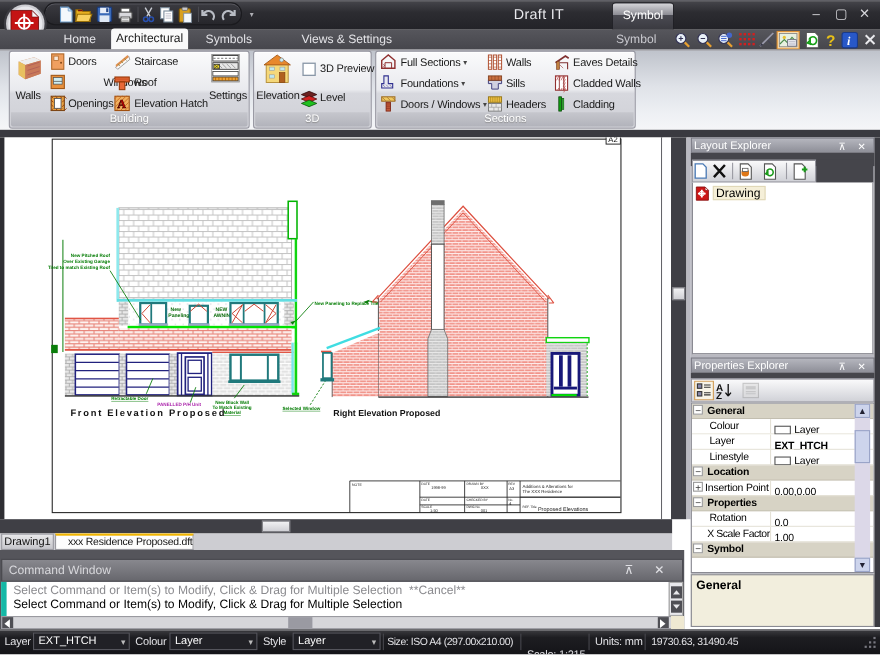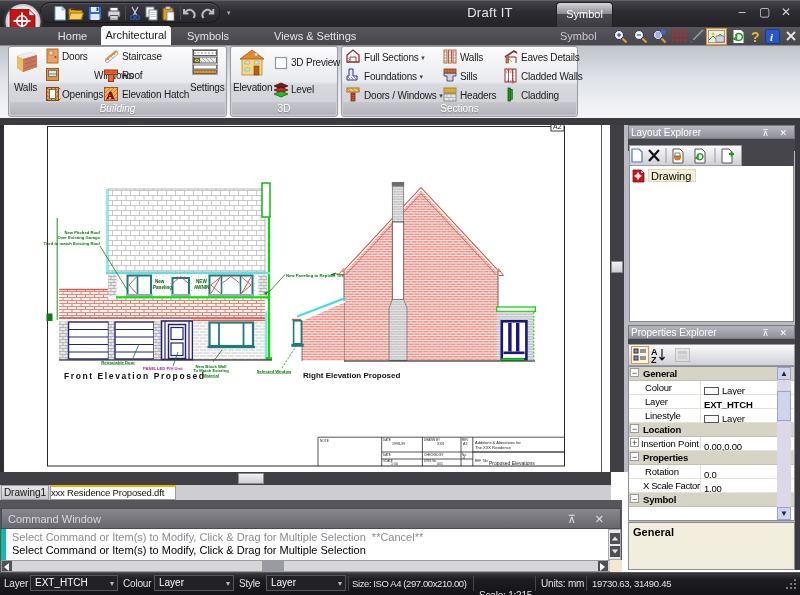--- a/index.html
+++ b/index.html
@@ -47,21 +47,21 @@
 .prow .gname{display:inline-block;width:72px;overflow:hidden;border-right:1px solid #e4e1d6;height:13px;}
 .gval{padding-left:3px;}
 .pm{position:absolute;left:1px;top:1px;width:9px;height:9px;border:1px solid #999;background:#fff;font-size:9px;line-height:8px;text-align:center;color:#333;}
 .cat .pm{border:1px solid #999;}
 .swatch{display:inline-block;width:15px;height:8px;background:#fff;border:1px solid #555;margin-right:3px;vertical-align:-1px;}
 
 #hscroll{left:0;top:472px;width:611px;height:13px;background:#3f3f45;}
 #hthumb{left:238px;top:473px;width:26px;height:11px;background:linear-gradient(#f2f2f4,#cfcfd4);border:1px solid #8a8a90;}
 #doctabs{left:0;top:485px;width:611px;height:15px;background:#cdcdd2;}
 #dt1{left:1px;top:485px;width:48px;height:15px;background:linear-gradient(#e8e8ea,#c6c6cb);border:1px solid #9a9aa0;font-size:10px;text-align:center;line-height:14px;color:#111;}
-#dt2{left:50px;top:485px;width:126px;height:15px;background:#fdfdfd;border:1px solid #9a9aa0;border-top:2px solid #f0b400;font-size:9.5px;letter-spacing:-0.2px;text-align:left;line-height:12px;color:#111;}
+#dt2{left:50px;top:485px;width:126px;height:15px;background:#fdfdfd;border:1px solid #9a9aa0;border-top:2px solid #f0b400;font-size:9.5px;letter-spacing:-0.2px;text-align:right;line-height:12px;color:#111;}
 #cmdwrap{left:0;top:500px;width:622px;height:72px;background:#55555b;}
 #cmdtitle{left:1px;top:508px;width:620px;height:21px;background:linear-gradient(#88888e,#67676d);border:1px solid #4a4a50;color:#d8d8dc;font-size:11px;line-height:20px;padding-left:6px;}
 #cmdbody{left:1px;top:529px;width:607px;height:31px;background:#fff;border-left:5px solid #14b8a6;}
 #cmdvscroll{left:608px;top:529px;width:13px;height:31px;background:#e8e8ec;border:1px solid #aaa;}
 #cmdhscroll{left:1px;top:560px;width:620px;height:12px;background:#d6d6da;border:1px solid #9a9aa0;}
 #cmdhthumb{left:262px;top:561px;width:22px;height:10px;background:#9a9aa2;}
 .tri-u{width:0;height:0;border-left:4px solid transparent;border-right:4px solid transparent;border-bottom:5px solid #e8e8ec;}
 .tri-d{width:0;height:0;border-left:4px solid transparent;border-right:4px solid transparent;border-top:5px solid #e8e8ec;}
 .tri-l{width:0;height:0;border-top:4px solid transparent;border-bottom:4px solid transparent;border-right:5px solid #e8e8ec;}
 .tri-r{width:0;height:0;border-top:4px solid transparent;border-bottom:4px solid transparent;border-left:5px solid #e8e8ec;}
@@ -225,21 +225,21 @@
       <g transform="translate(155,1)">
           <rect x="0.5" y="0.5" width="14" height="14" rx="2" fill="#2858c8" stroke="#1a3a88"></rect>
           <text x="5" y="12" font-size="11" font-weight="bold" font-style="italic" fill="#fff" font-family="Liberation Serif">i</text>
         </g>
 
       <path d="M177,4 l8,8 M185,4 l-8,8" stroke="#e8e8ec" stroke-width="1.8"></path>
     </svg>
   </div>
 
   <div class="abs" id="ribbon"></div>
-  <div class="abs rgroup" style="left:8px;top:46px;width:219px;font-style:italic;">
+  <div class="abs rgroup" style="left:8px;top:46px;width:219px;">
       <div class="rglabel">Building</div>
     </div>
   <div class="abs rgroup" style="left:230px;top:46px;width:108px;">
       <div class="rglabel">3D</div>
     </div>
   <div class="abs rgroup" style="left:341px;top:46px;width:237px;">
       <div class="rglabel">Sections</div>
     </div>
   <div class="abs" id="ribbonitems" style="left:0;top:45px;width:800px;height:73px;">
     <div class="ritem" style="left:14px;top:37px;">Walls</div>

